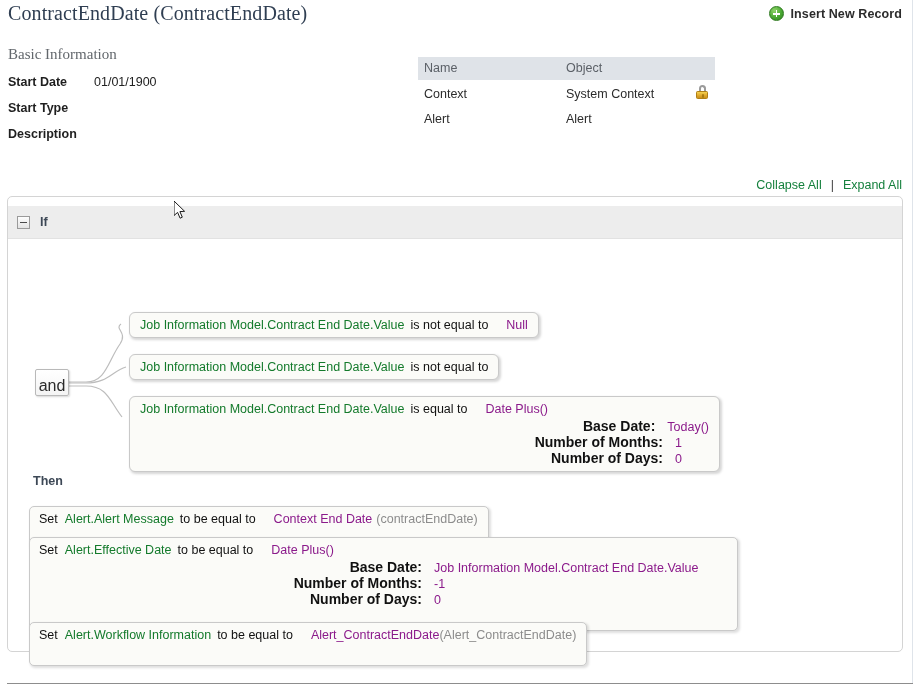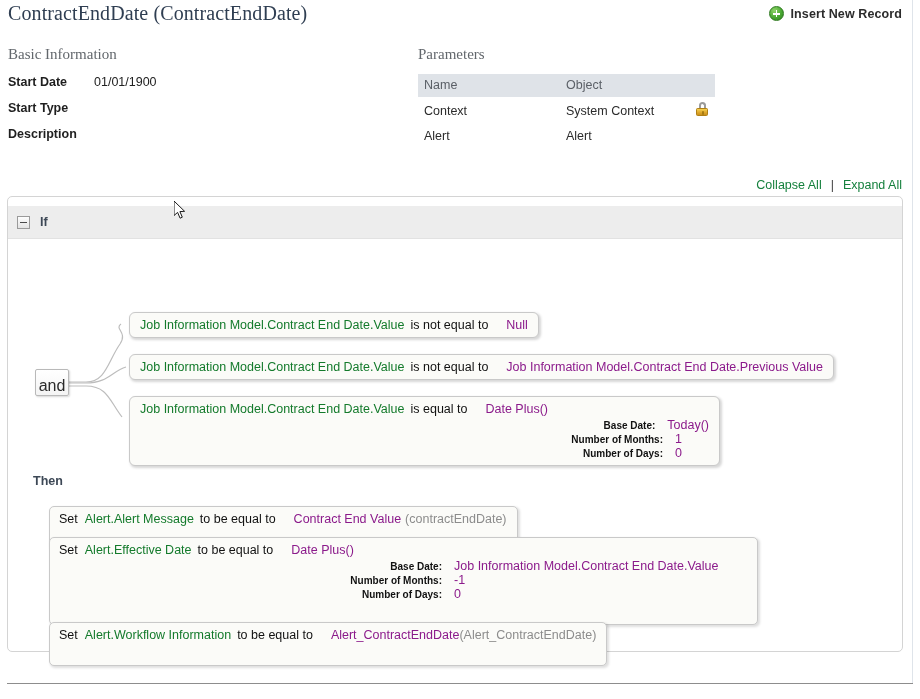--- a/index.html
+++ b/index.html
@@ -188,39 +188,38 @@
   .cond-line { display: flex; align-items: baseline; white-space: nowrap; }
   .tok { font-size: 12.5px; }
   .tok-field { color: #137a2b; }
   .tok-op    { color: #111; margin-left: 6px; }
   .tok-val   { color: #8b1a8b; margin-left: 18px; }
   .tok-gray  { color: #8c8c8c; margin-left: 4px; }
 
   .fn-args { margin-top: 2px; }
   .fn-row { display: flex; justify-content: flex-start; align-items: baseline; }
   .fn-label {
-    font-size: 10px; font-weight: bold; color: #111;
+    font-size: 14px; font-weight: bold; color: #111;
     text-align: right;
   }
   .fn-value { font-size: 12.5px; color: #8b1a8b; margin-left: 12px; }
 
   
   #then-label {
     position: absolute; left: 33px; top: 474px;
     font-size: 12.5px; font-weight: bold; color: #3d4856;
   }
   .action-box {
     position: absolute;
     background: #fbfbf8;
     border: 1px solid #c9c9c9;
     border-radius: 5px;
     box-shadow: 1.5px 1.5px 2.5px rgba(0,0,0,.13);
     padding: 5px 10px 23px 9px;
     z-index: 2;
-    margin-left: 20px;
   }
   .tok-set { color: #111; font-size: 12.5px; }
 
   
   #footer-divider {
     position: absolute;
     left: 7px; top: 683px;
     width: 906px; height: 0;
     border-top: 1px solid #8d8d8d;
   }
@@ -261,21 +260,20 @@
       <span class="bi-label">Start Type</span>
       <span class="bi-value"></span>
     </div>
     <div class="bi-row">
       <span class="bi-label">Description</span>
       <span class="bi-value"></span>
     </div>
   </div>
 
   <div id="parameters">
-    <div class="section-heading">Parameters</div>
     <table id="params-table">
       <thead>
         <tr>
           <th class="c1">Name</th>
           <th class="c2">Object</th>
           <th class="c3"></th>
         </tr>
       </thead>
       <tbody>
         <tr>
@@ -328,21 +326,20 @@
           <span class="tok tok-field">Job Information Model.Contract End Date.Value</span>
           <span class="tok tok-op">is not equal to</span>
           <span class="tok tok-val">Null</span>
         </div>
       </div>
 
       <div class="cond-box" style="left:121px; top:115px;">
         <div class="cond-line">
           <span class="tok tok-field">Job Information Model.Contract End Date.Value</span>
           <span class="tok tok-op">is not equal to</span>
-          <span class="tok tok-val">Job Information Model.Contract End Date.Previous Value</span>
         </div>
       </div>
 
       <div class="cond-box" style="left:121px; top:157px; width:591px;">
         <div class="cond-line">
           <span class="tok tok-field">Job Information Model.Contract End Date.Value</span>
           <span class="tok tok-op">is equal to</span>
           <span class="tok tok-val">Date Plus()</span>
         </div>
         <div class="fn-args">
@@ -364,21 +361,21 @@
     </div>
   </div>
 
   <div id="then-label">Then</div>
 
   <div class="action-box" style="left:29px; top:506px;">
     <div class="cond-line">
       <span class="tok-set">Set</span>
       <span class="tok tok-field" style="margin-left:7px;">Alert.Alert Message</span>
       <span class="tok tok-op">to be equal to</span>
-      <span class="tok tok-val">Contract End Value</span>
+      <span class="tok tok-val">Context End Date</span>
       <span class="tok tok-gray">(contractEndDate)</span>
     </div>
   </div>
 
   <div class="action-box" style="left:29px; top:537px; width:709px;">
     <div class="cond-line">
       <span class="tok-set">Set</span>
       <span class="tok tok-field" style="margin-left:7px;">Alert.Effective Date</span>
       <span class="tok tok-op">to be equal to</span>
       <span class="tok tok-val">Date Plus()</span>

